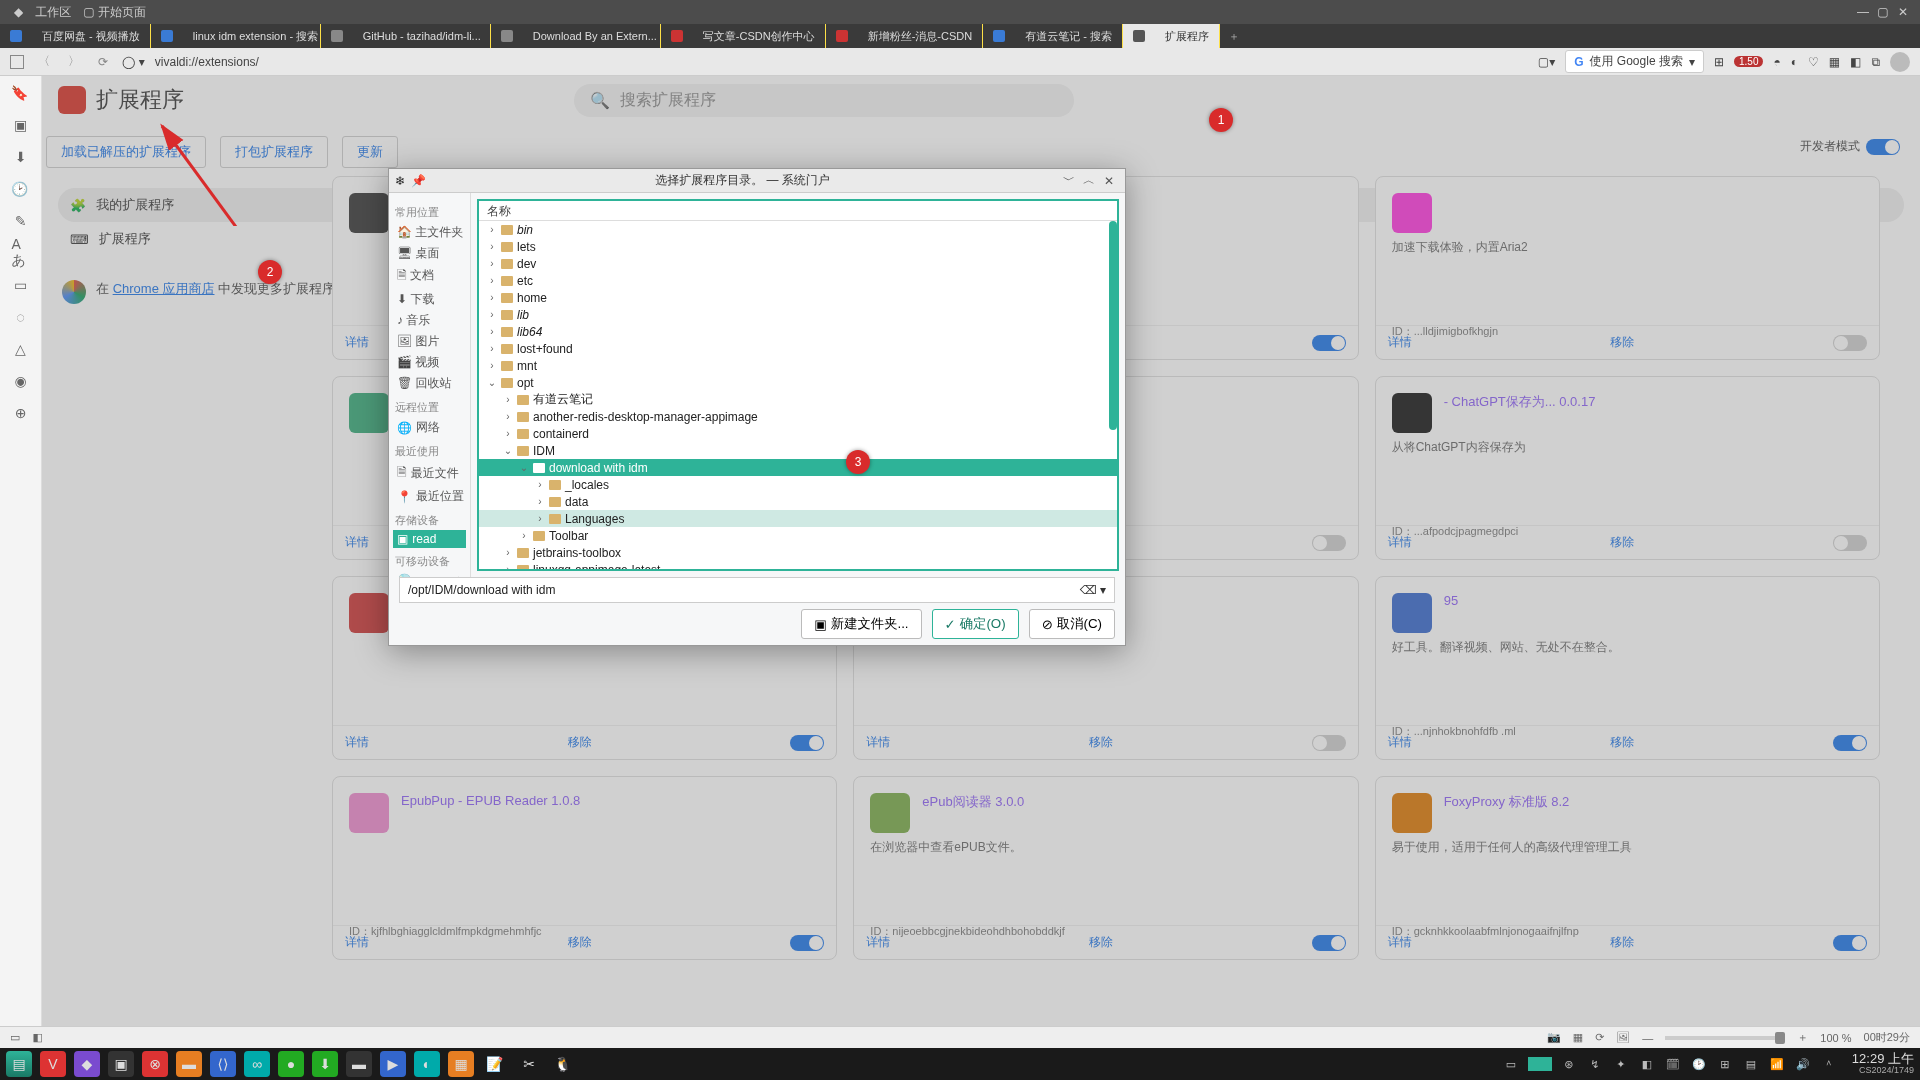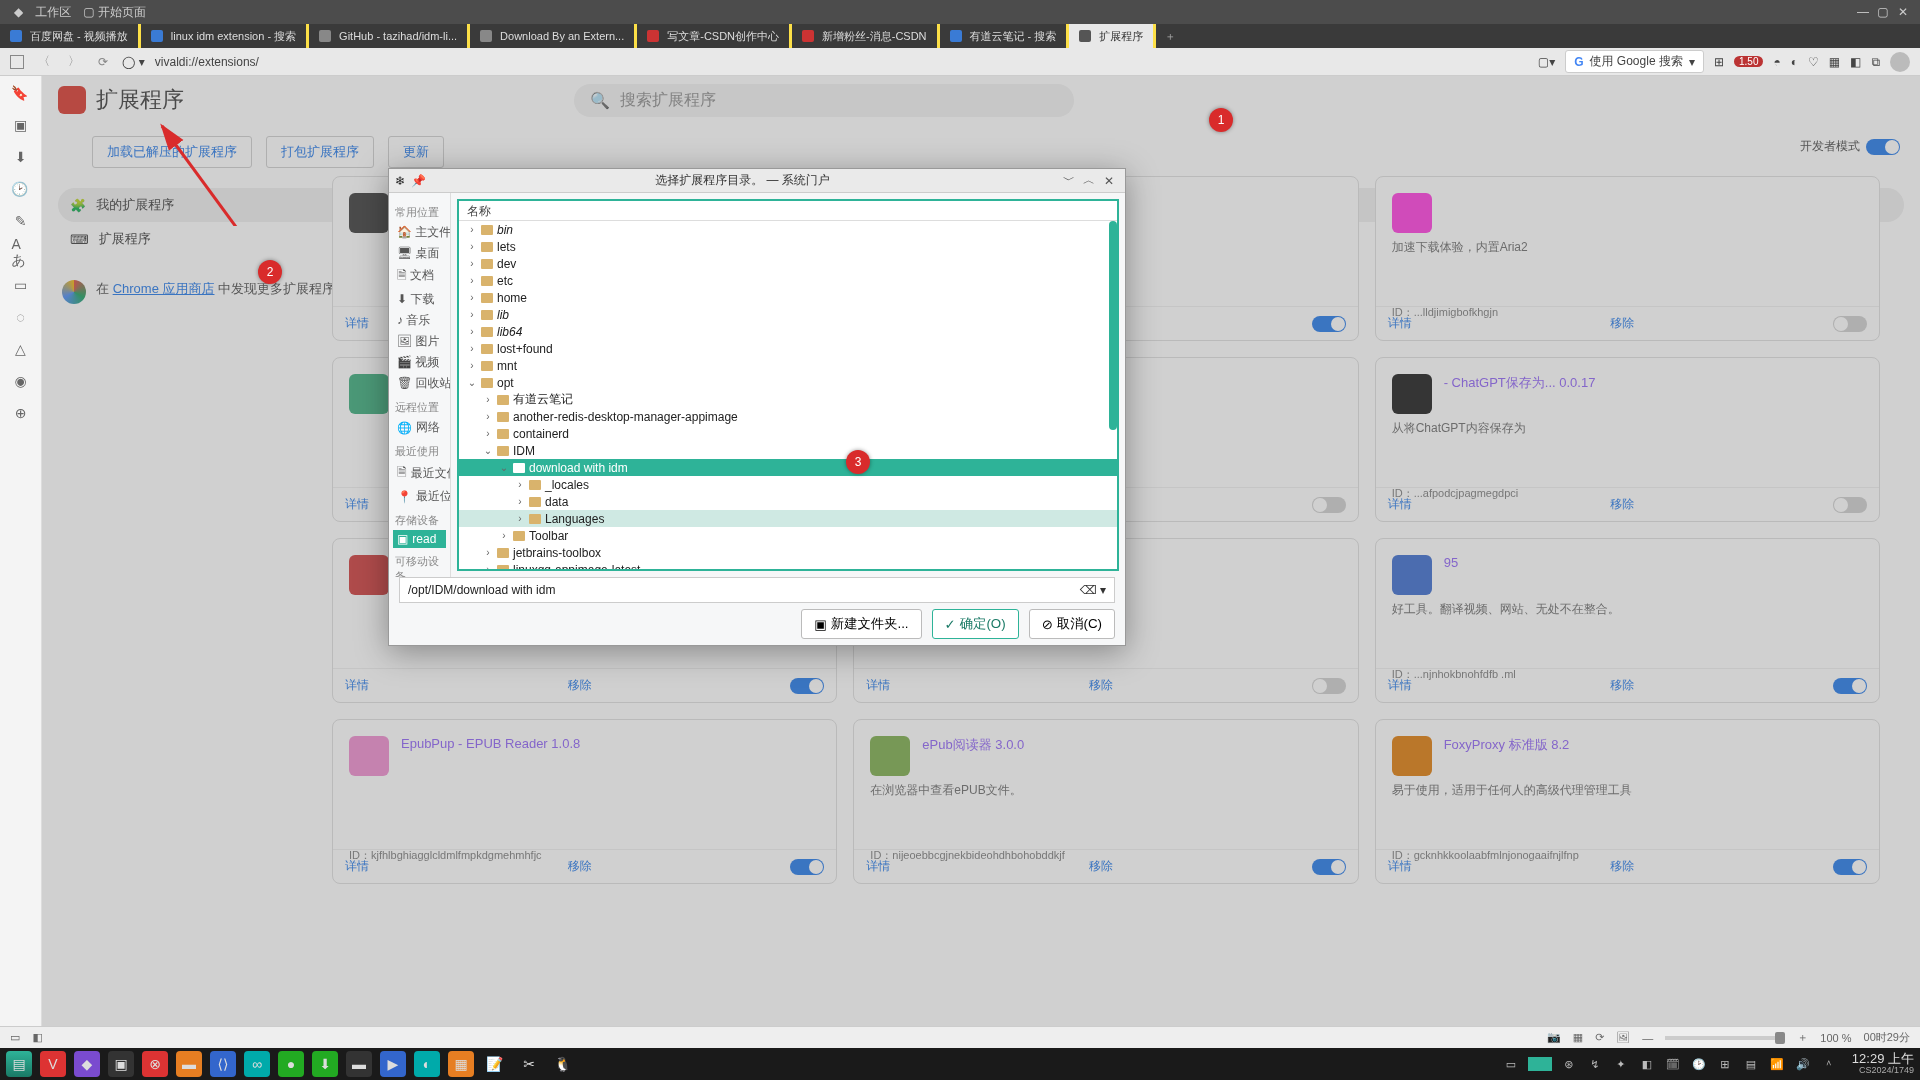--- a/index.html
+++ b/index.html
@@ -7,21 +7,21 @@
 
 
 .menubar { height:24px; background:#4c4c4c; display:flex; align-items:center; color:#ccc; font-size:12px; padding:0 8px; }
 .menubar .spacer { flex:1; }
 .menubar .mbi { margin:0 6px; cursor:default; }
 .win-ctrl { display:flex; gap:2px; }
 .win-ctrl span { width:18px; text-align:center; }
 
 
 .tabstrip { height:24px; background:#3a3a3a; display:flex; align-items:stretch; font-size:11px; color:#ddd; }
-.tab { display:flex; align-items:center; padding:0 10px; border-right:3px solid #fde047; max-width:170px; white-space:nowrap; overflow:hidden; text-overflow:ellipsis; gap:8px; }
+.tab { display:flex; align-items:center; padding:0 10px; border-right:1px solid #fde047; max-width:170px; white-space:nowrap; overflow:hidden; text-overflow:ellipsis; gap:20px; }
 .tab.active { background:#e8e8e8; color:#333; }
 .tab .fav { width:12px; height:12px; background:#888; border-radius:2px; flex-shrink:0; }
 .tab .fav.red { background:#cc3333; }
 .tab .fav.blue { background:#3a7bd5; }
 .tab .fav.puzzle { background:#555; }
 .newtab { width:28px; display:flex; align-items:center; justify-content:center; color:#aaa; }
 
 
 .addrbar { height:28px; background:#e8e8e8; display:flex; align-items:center; padding:0 10px; gap:10px; font-size:12px; color:#444; border-bottom:1px solid #ccc; }
 .addrbar .square { width:14px; height:14px; border:1px solid #888; }
@@ -37,54 +37,54 @@
 
 .content { position:absolute; left:42px; right:0; top:76px; bottom:32px; background:#fff; }
 .ext-header { height:48px; display:flex; align-items:center; padding:0 16px; gap:10px; }
 .ext-header .logo { width:28px; height:28px; background:#d93025; border-radius:6px; }
 .ext-header h1 { font-size:22px; font-weight:500; color:#333; }
 .ext-search { margin-left:380px; background:#f1f1f1; border-radius:20px; padding:6px 16px; width:500px; color:#888; display:flex; align-items:center; gap:10px; }
 .dev-mode { position:absolute; right:20px; top:62px; display:flex; align-items:center; gap:6px; font-size:12px; color:#444; }
 .dev-toggle { width:34px; height:16px; background:#1a73e8; border-radius:8px; position:relative; }
 .dev-toggle::after { content:""; position:absolute; right:1px; top:1px; width:14px; height:14px; background:#fff; border-radius:50%; }
 
-.btn-row { display:flex; gap:14px; padding:12px 18px;margin-left:32px; }
+.btn-row { display:flex; gap:14px; padding:12px 4px; }
 .tbtn { border:1px solid #ccc; background:#fff; color:#1a73e8; padding:6px 14px; font-size:13px; border-radius:3px; }
 
 .leftnav { padding:8px 16px; font-size:13px; color:#333; }
 .leftnav .ln { display:flex; align-items:center; gap:10px; padding:8px 12px; border-radius:18px; }
 .leftnav .ln.active { background:#eee; }
 .chrome-note { padding:16px 20px; font-size:13px; color:#444; display:flex; gap:10px; }
 .chrome-note a { color:#1a73e8; text-decoration:underline; }
 .cws-icon { width:24px; height:24px; border-radius:50%; background:conic-gradient(#db4437,#0f9d58,#4285f4,#f4b400); flex-shrink:0; }
 
 
 .cards { position:absolute; left:290px; right:40px; top:100px; display:grid; grid-template-columns:repeat(3,1fr); gap:16px; }
-.card { border:1px solid #ddd; border-radius:8px; padding:16px; background:#fff; font-size:12px; color:#444; position:relative; height:165px; }
+.card { border:1px solid #ddd; border-radius:8px; padding:16px; background:#fff; font-size:12px; color:#444; position:relative; height:184px; }
 .card .cicon { width:40px; height:40px; background:#ddd; border-radius:6px; float:left; margin-right:12px; }
 .card .ctitle { font-size:13px; color:#8b5cf6; }
 .card .cdesc { clear:both; padding-top:6px; color:#666; line-height:1.4; }
 .card .cid { position:absolute; bottom:20px; left:16px; right:16px; color:#777; font-size:11px; }
 .card .cfoot { position:absolute; bottom:0; left:0; right:0; height:34px; border-top:1px solid #eee; display:flex; align-items:center; padding:0 12px; justify-content:space-between; }
 .card .detail { color:#1a73e8; }
 .card .ctoggle { width:34px; height:16px; background:#1a73e8; border-radius:8px; position:relative; }
 .card .ctoggle.off { background:#ccc; }
 .card .ctoggle::after { content:""; position:absolute; right:1px; top:1px; width:14px; height:14px; background:#fff; border-radius:50%; }
 .card .ctoggle.off::after { right:auto; left:1px; }
 
 
 .dim { position:absolute; inset:0; background:rgba(120,120,120,0.35); }
 
 
 .dialog { position:absolute; left:388px; top:168px; width:738px; height:478px; background:#f6f7f8; border:1px solid #999; box-shadow:0 6px 30px rgba(0,0,0,0.35); font-size:12px; color:#222; display:flex; flex-direction:column; }
 .dlg-title { height:24px; background:#eaeaea; display:flex; align-items:center; padding:0 6px; border-bottom:1px solid #ccc; }
 .dlg-title .t { flex:1; text-align:center; color:#333; }
 .dlg-title .wb { width:20px; text-align:center; color:#555; }
 .dlg-body { flex:1; display:flex; min-height:0; }
-.dlg-side { width:62px; border-right:1px solid #ddd; padding:6px 4px; overflow:hidden; color:#555; }
+.dlg-side { width:82px; border-right:1px solid #ddd; padding:6px 4px; overflow:hidden; color:#555; }
 .dlg-side .sec { color:#888; font-size:11px; margin:6px 2px 2px; }
 .dlg-side .it { padding:2px 4px; display:flex; align-items:center; gap:4px; white-space:nowrap; }
 .dlg-side .it.sel { background:#2eb398; color:#fff; }
 .dlg-main { flex:1; display:flex; flex-direction:column; border:2px solid #2eb398; margin:6px; }
 .dlg-cols { height:20px; border-bottom:1px solid #ddd; padding:2px 8px; color:#444; background:#fff; }
 .tree { flex:1; overflow:auto; background:#fff; position:relative; }
 .tn { display:flex; align-items:center; height:17px; padding-left:8px; gap:4px; }
 .tn .exp { width:10px; text-align:center; color:#666; font-size:10px; }
 .tn .fold { width:12px; height:10px; background:#d9b36c; border-radius:1px; display:inline-block; }
 .tn .name { white-space:nowrap; }

